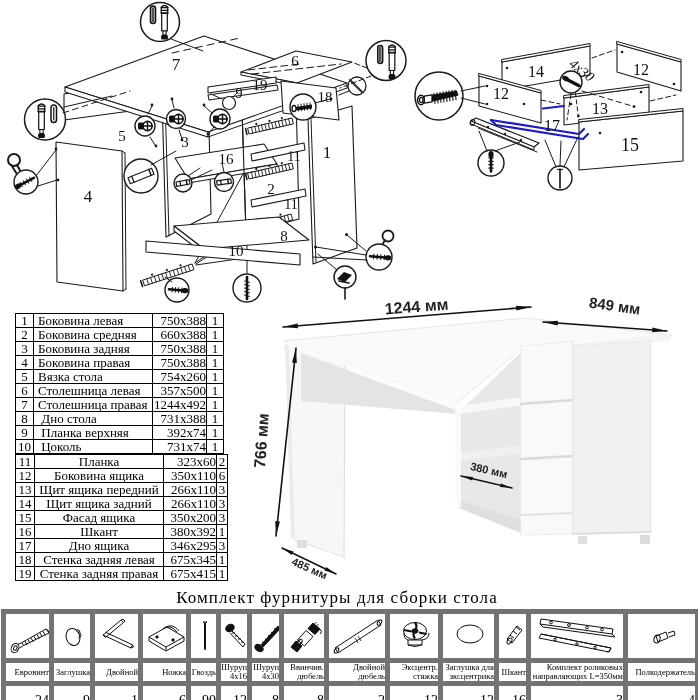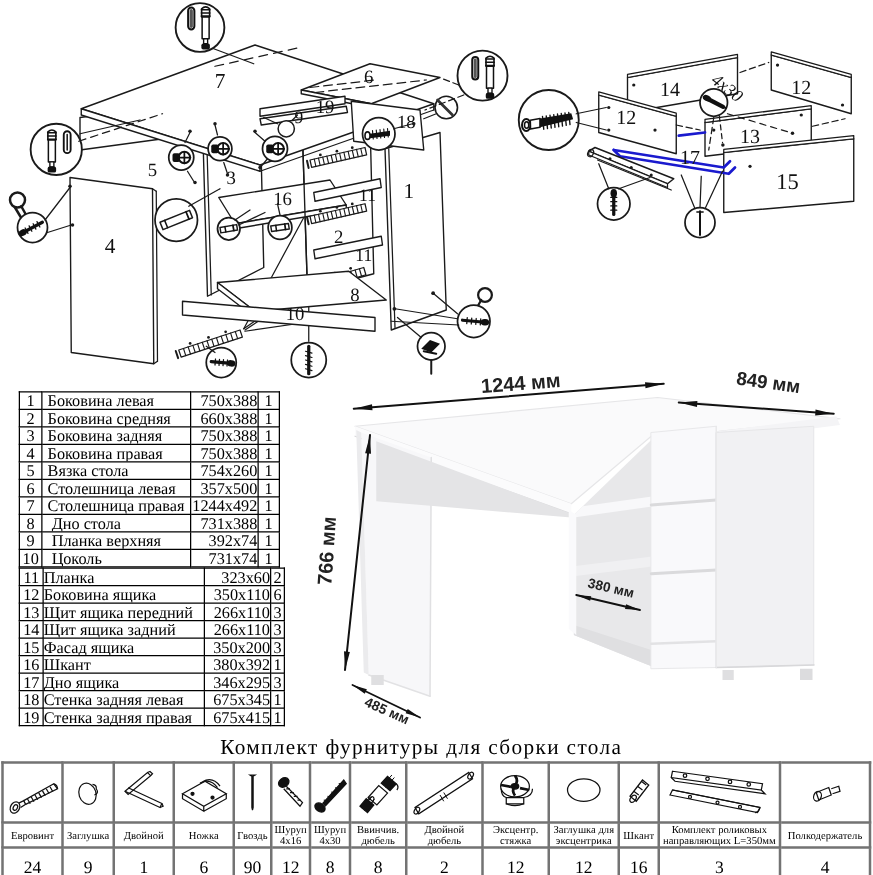--- a/index.html
+++ b/index.html
@@ -7,23 +7,23 @@
 body{width:698px;height:700px;position:relative;background:#fff;font-family:"Liberation Serif",serif;overflow:hidden;}
 .abs{position:absolute;}
 table{border-collapse:collapse;table-layout:fixed;}
 td{padding:0;overflow:hidden;white-space:nowrap;}
 
 .pt td{border:1px solid #000;font-size:13px;line-height:13px;height:13px;}
 .pt .num{text-align:center;}
 .pt .nm{padding-left:4px;}
 .pt .sz{text-align:right;}
 .pt .q{text-align:center;}
-.pt2 .nm{text-align:left;padding-left:0;}
-
-.hw td{border:2px solid #737373;text-align:center;vertical-align:middle;margin-top:40px;}
+.pt2 .nm{text-align:center;padding-left:0;}
+
+.hw td{border:5px solid #737373;text-align:right;vertical-align:middle;margin-top:40px;}
 .hw td svg{display:block;margin:0 auto;}
 .hw .nm{font-size:8.5px;line-height:9px;white-space:normal;}
 .hw .q{font-size:14px;}
 #title{font-size:17px;letter-spacing:1.1px;}
 </style>
 </head>
 <body>
 
 <svg id="diag" class="abs" style="left:0;top:0" width="698" height="700" viewBox="0 0 698 700" fill="none" stroke-linecap="round" stroke-linejoin="round">
 <g stroke-linecap="round" stroke-linejoin="round">

